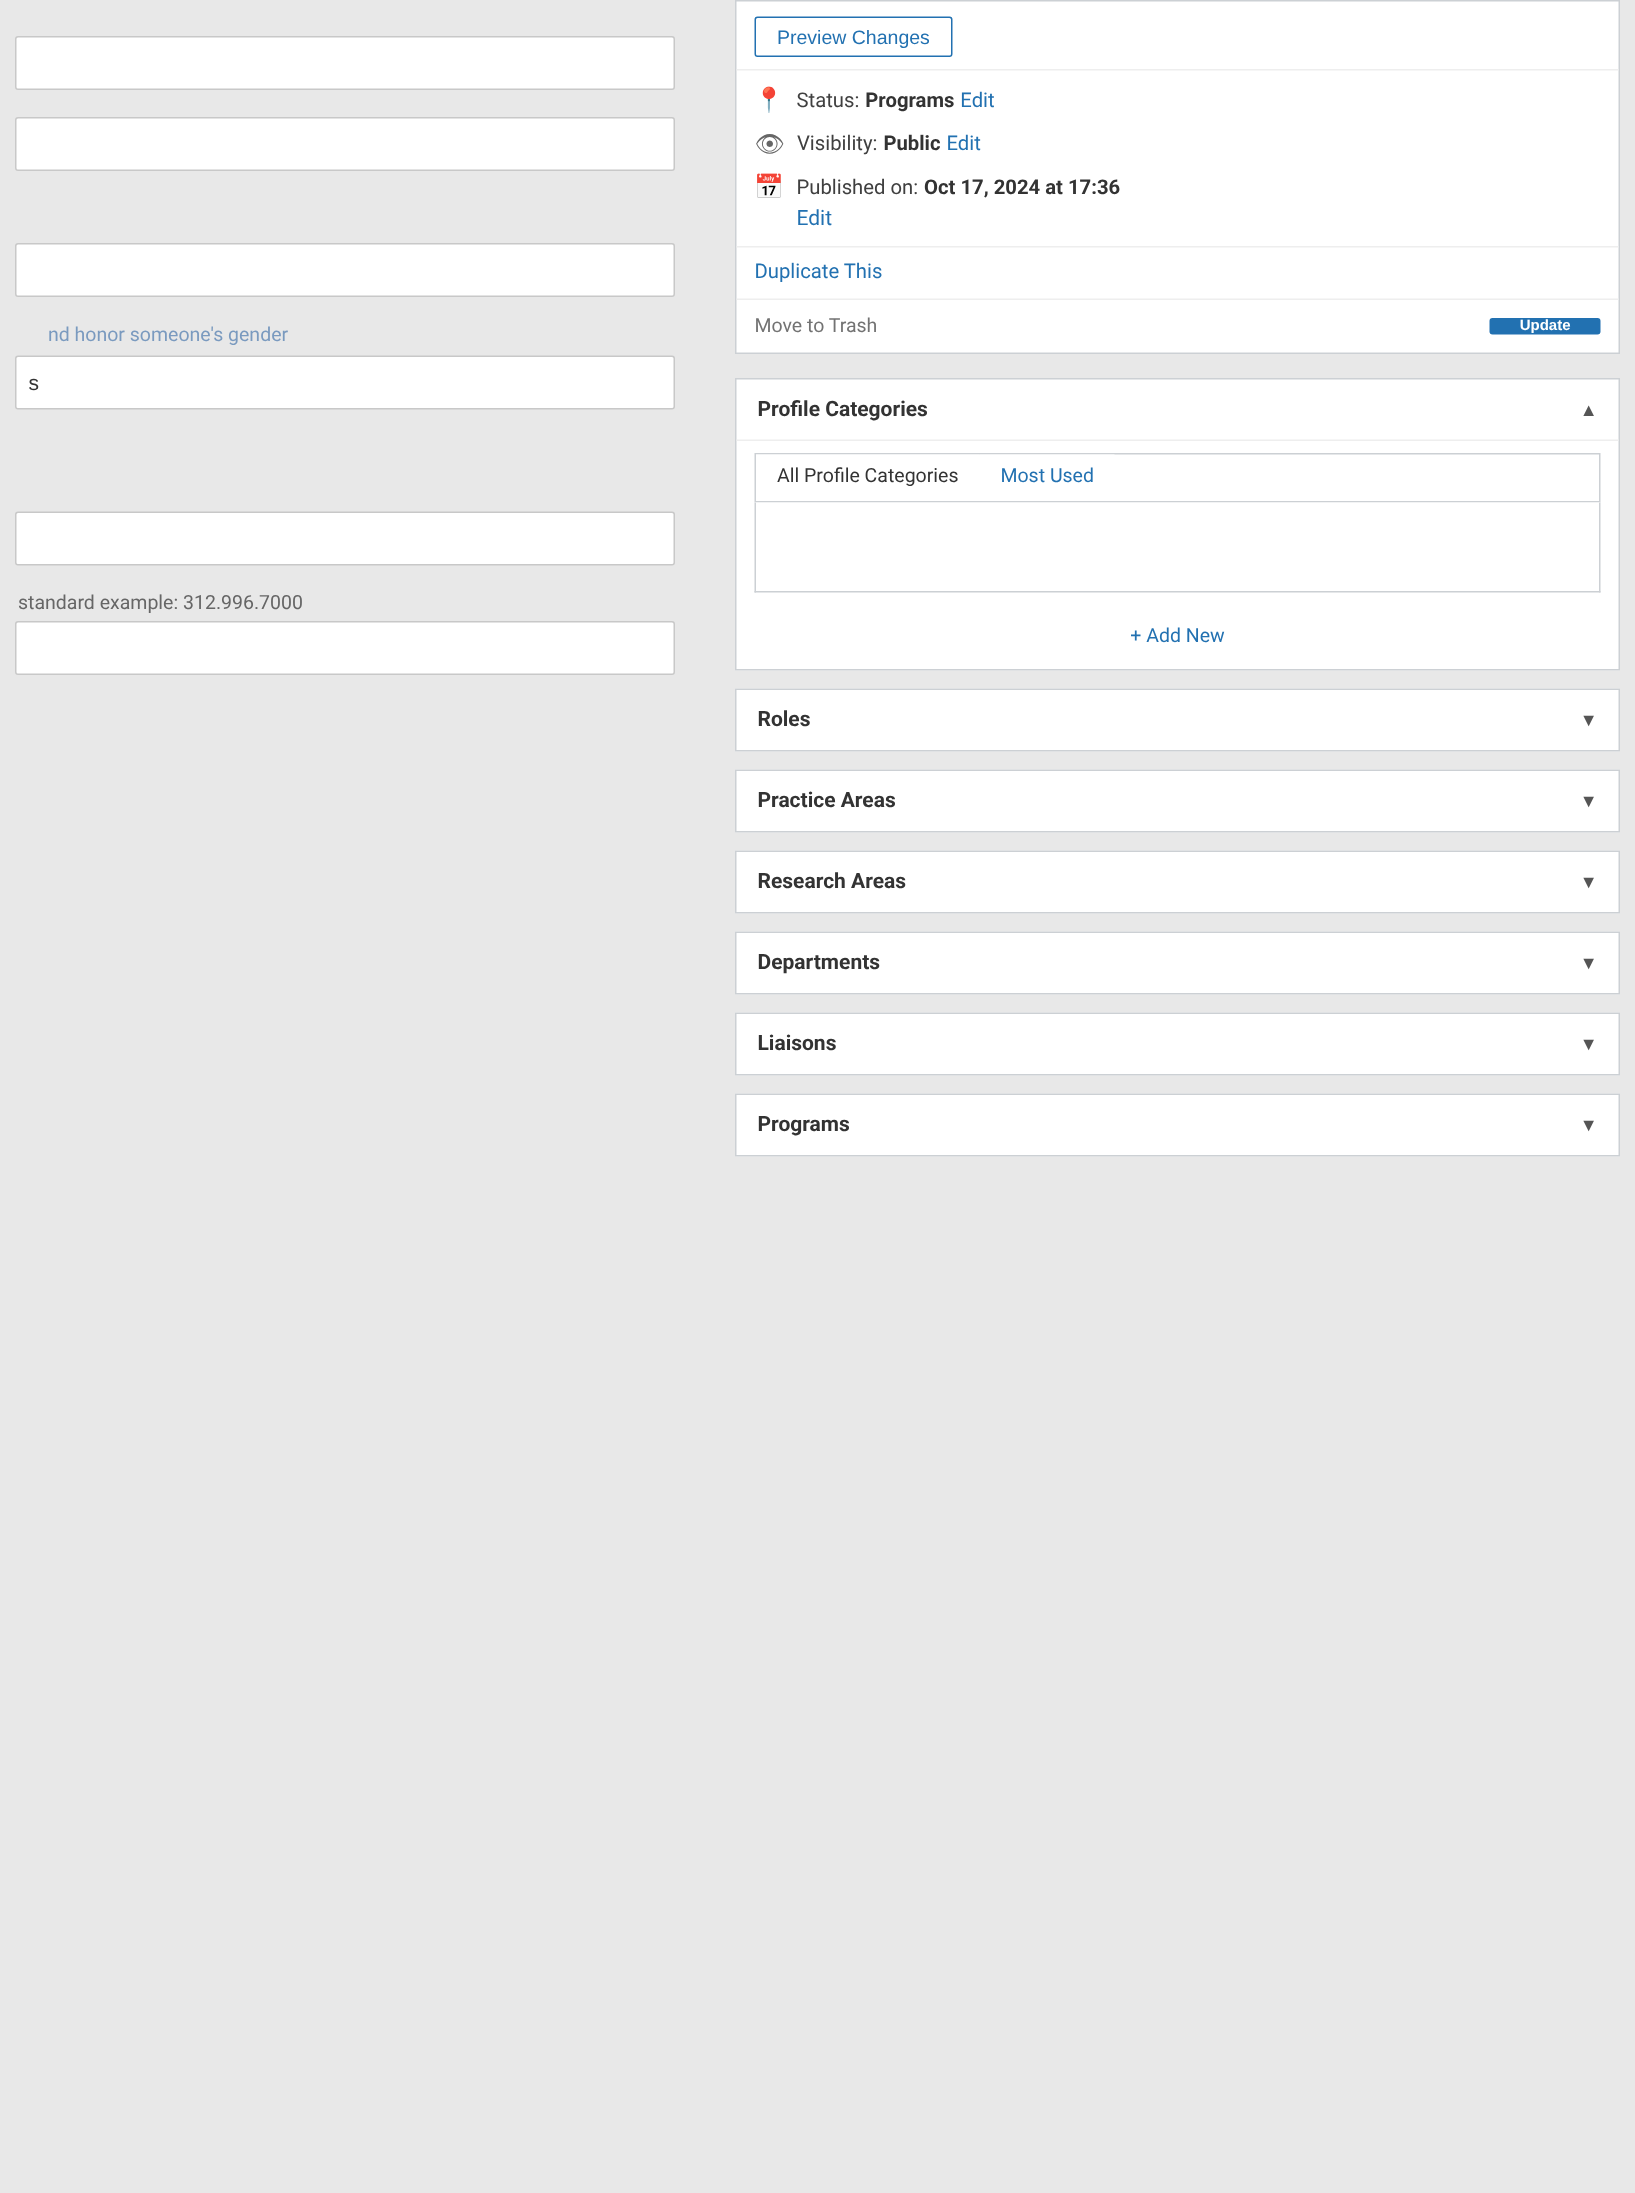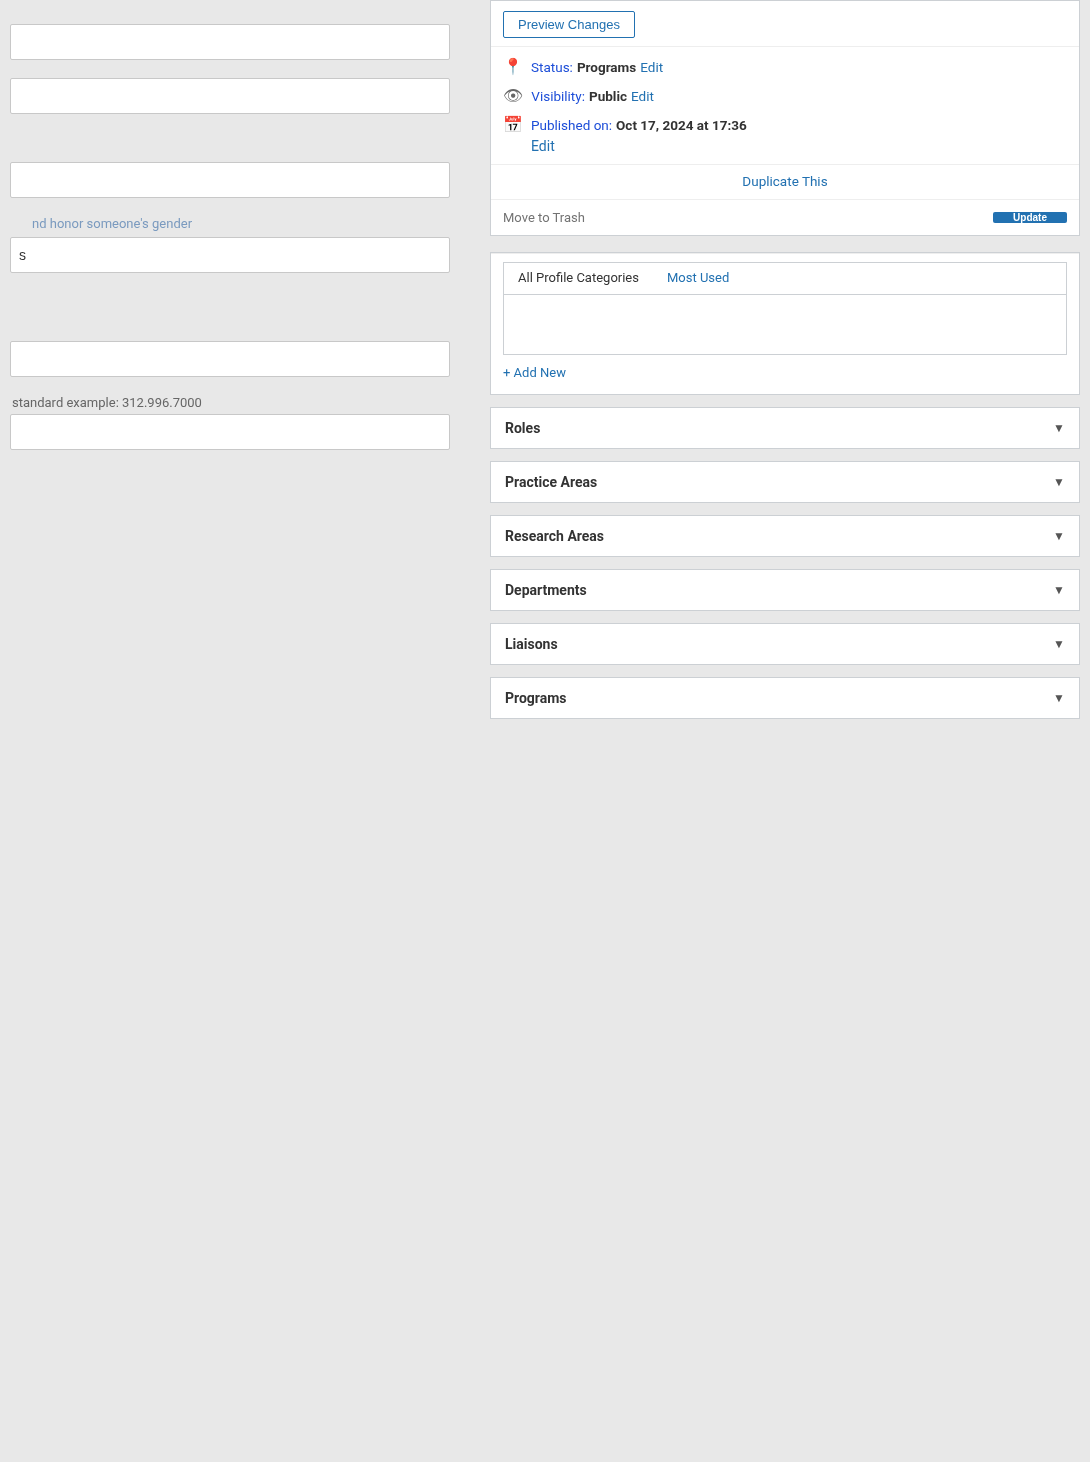--- a/index.html
+++ b/index.html
@@ -100,40 +100,39 @@
     }
 
     .publish-meta-row .icon {
       margin-right: 8px;
       font-size: 16px;
       color: #666;
       min-width: 20px;
       text-align: center;
     }
 
-    .meta-label { color: #1d4ed8; }
+    .meta-label { color: #404040; }
     .meta-value { font-weight: 700; margin: 0 4px; }
     .meta-link {
       color: #2271b1;
       text-decoration: none;
     }
 
     .published-date-block {
       margin-bottom: 4px;
     }
 
     .edit-link-row {
       margin-top: 2px;
       padding-left: 28px;
     }
 
     .duplicate-row {
       padding: 8px 12px 10px 12px;
       border-top: 1px solid #eee;
-      text-align: center;
     }
 
     .duplicate-link {
       color: #2271b1;
       text-decoration: none;
       font-size: 13.5px;
     }
 
     .publish-actions {
       padding: 10px 12px;
@@ -219,21 +218,22 @@
       min-height: 60px;
       background: #fff;
       padding: 8px;
     }
 
     .add-new-link {
       color: #2271b1;
       text-decoration: none;
       font-size: 13px;
       display: block;
-      margin-top: 10px;
+      margin-top: 22px;
+      text-align: center;
     }
   </style>
 </head>
 <body>
 
 <div class="layout">
 
   <div class="left-col">
     <div class="spacer-sm"></div>
 
@@ -296,20 +296,24 @@
         <a class="duplicate-link" href="#">Duplicate This</a>
       </div>
 
       <div class="publish-actions">
         <a class="trash-link" href="#">Move to Trash</a>
         <button class="update-btn">Update</button>
       </div>
     </div>
 
     <div class="panel">
+      <div class="panel-header">
+        <span>Profile Categories</span>
+        <span class="chevron">▲</span>
+      </div>
       <div class="panel-body">
         <div class="tab-row">
           <span class="tab-item active">All Profile Categories</span>
           <a class="tab-item link-style" href="#">Most Used</a>
         </div>
         <div class="category-list-area"></div>
         <a class="add-new-link" href="#">+ Add New</a>
       </div>
     </div>
 

